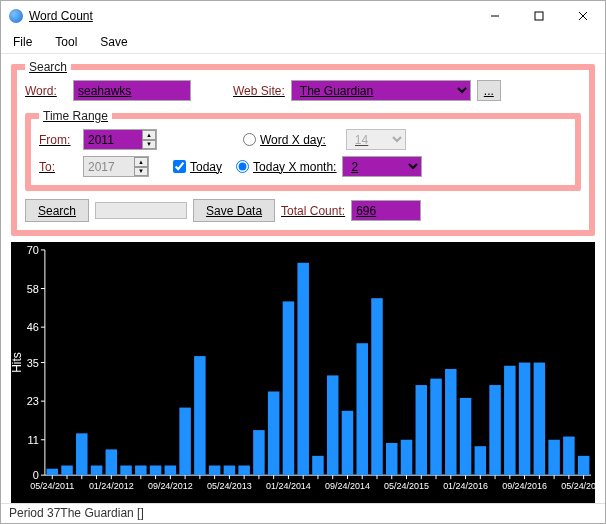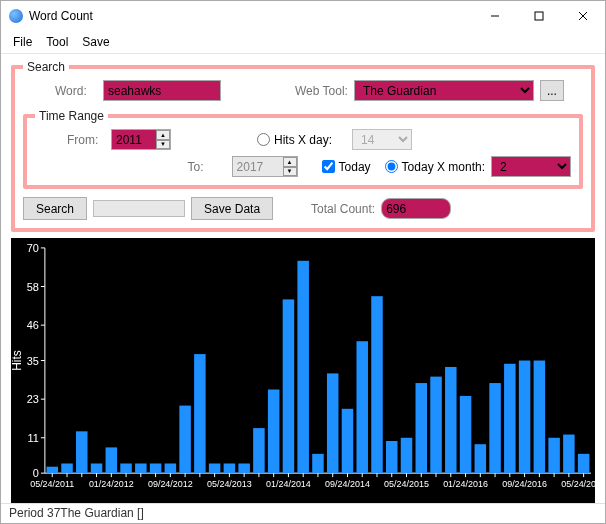--- a/index.html
+++ b/index.html
@@ -1,31 +1,31 @@
 <!DOCTYPE html>
 <html><head>
 <meta charset="utf-8">
 <style>
 * { box-sizing: border-box; margin: 0; padding: 0; }
 body { font-family: "Segoe UI", Tahoma, sans-serif; font-size: 12px; background: #fff; width: 606px; height: 524px; overflow: hidden; border: 1px solid #aaa; display: flex; flex-direction: column; }
-.titlebar { display: flex; align-items: center; height: 30px; padding-left: 8px; }
+.titlebar { display: flex; align-items: center; height: 30px; padding-left: 8px; text-decoration: underline; }
 .titlebar .icon { width: 14px; height: 14px; border-radius: 50%; background: radial-gradient(circle at 35% 35%, #7ec1ff, #1b6fd6); margin-right: 6px; }
 .titlebar .title { flex: 1; }
 .winbtns { display: flex; }
 .winbtn { width: 44px; height: 30px; display: flex; align-items: center; justify-content: center; }
 .winbtn svg { width: 10px; height: 10px; }
-.menubar { display: flex; gap: 2px; padding: 2px 6px; border-bottom: 1px solid #e6e6e6; }
+.menubar { display: flex; gap: 11px; padding: 2px 6px; border-bottom: 1px solid #e6e6e6; }
 .menuitem { padding: 2px 6px; }
 .content { padding: 6px 10px 0 10px; }
-fieldset { border: 4px solid #fca5a5; border-radius: 2px; padding: 6px 8px 8px 8px; margin-bottom: 6px; }
+fieldset { border: 6px solid #fca5a5; border-radius: 2px; padding: 6px 8px 8px 8px; margin-bottom: 6px; text-decoration: underline; }
 legend { padding: 0 4px; color: #222; }
 .row { display: flex; align-items: center; gap: 6px; }
-.row + .row { margin-top: 6px; justify-content: flex-end; }
-label.lbl { color: #737373; margin-left: 32px; }
-input[type=text], select { border: 1px solid #a8a8a8; background: #be185d; height: 21px; padding: 0 4px; font-family: inherit; font-size: 12px; }
+.row + .row { margin-top: 6px; }
+label.lbl { color: #7f1d1d; }
+input[type=text], select { border: 1px solid #a8a8a8; background: #a21caf; height: 21px; padding: 0 4px; font-family: inherit; font-size: 12px; }
 input[disabled], select[disabled] { background: #e8e8e8; color: #888; }
 .spin { position: relative; display: inline-block; }
 .spin .arrows { position: absolute; right: 1px; top: 1px; bottom: 1px; width: 14px; display: flex; flex-direction: column; }
 .spin .arrows div { flex: 1; border: 1px solid #999; background: #eee; font-size: 6px; display: flex; align-items: center; justify-content: center; line-height: 1; }
 .btn { border: 1px solid #adadad; background: #e1e1e1; height: 23px; padding: 0 12px; font-family: inherit; font-size: 12px; cursor: default; }
 .radio, .check { display: inline-flex; align-items: center; gap: 4px; }
 .radio input, .check input { margin: 0; }
 .progress { width: 92px; height: 17px; border: 1px solid #bcbcbc; background: #e8e8e8; }
 .chart-area { flex: 1; background: #000; margin: 0 10px 0 10px; position: relative; }
 .status { height: 20px; padding: 2px 8px; border-top: 1px solid #e0e0e0; color: #333; font-size: 12px; }
@@ -70,37 +70,37 @@
 </div>
 
 <div class="content">
 
   <fieldset>
     <legend>Search</legend>
     <div class="row">
       <label class="lbl" style="width:42px">Word:</label>
       <input type="text" style="width: 118px;" value="seahawks">
       <div style="width:30px"></div>
-      <label class="lbl">Web Tool:</label>
+      <label class="lbl">Web Site:</label>
       <select style="width:180px"><option>The Guardian</option></select>
       <div class="ellipsis-btn">...</div>
     </div>
 
     <fieldset style="margin-top:8px">
       <legend>Time Range</legend>
       <div class="row">
         <label class="lbl" style="width:38px">From:</label>
-        <span class="spin"><input type="text" style="width: 60px; padding-right: 16px;" value="2011"><span class="arrows">
+        <span class="spin"><input type="text" style="width: 74px; padding-right: 16px;" value="2011"><span class="arrows">
               <div>▲</div>
               <div>▼</div>
             </span></span>
         <div style="width:74px"></div>
         <label class="radio">
             <input type="radio" name="every" style="">
-            <span>Hits X day:</span>
+            <span>Word X day:</span>
           </label>
         <div style="width:8px"></div>
         <select disabled="" style="width:60px"><option>14</option></select>
       </div>
       <div class="row">
         <label class="lbl" style="width:38px">To:</label>
         <span class="spin"><input type="text" disabled="" style="width: 66px; padding-right: 8px;" value="2017"><span class="arrows">
               <div>▲</div>
               <div>▼</div>
             </span></span>
@@ -115,21 +115,21 @@
           </label>
         <select style="width:80px"><option>2</option></select>
       </div>
     </fieldset>
 
     <div class="row" style="margin-top:8px">
       <button class="btn">Search</button>
       <div class="progress"></div>
       <button class="btn">Save Data</button>
       <label class="lbl">Total Count:</label>
-      <input type="text" readonly="" style="width: 70px; border-radius: 9px;" value="696">
+      <input type="text" readonly="" style="width: 70px;" value="696">
     </div>
   </fieldset>
 </div>
 
 <div class="chart-area">
   <svg id="chart-svg" class="chart-svg" viewBox="0 0 586 258">
       <line x1="34" y1="6" x2="34" y2="232" class="axis-line"></line>
       <line x1="34" y1="232" x2="582" y2="232" class="axis-line"></line>
       <line x1="30" y1="232" x2="34" y2="232" class="tick"></line>
       <text x="28" y="236" text-anchor="end" class="axis-text">0</text>

